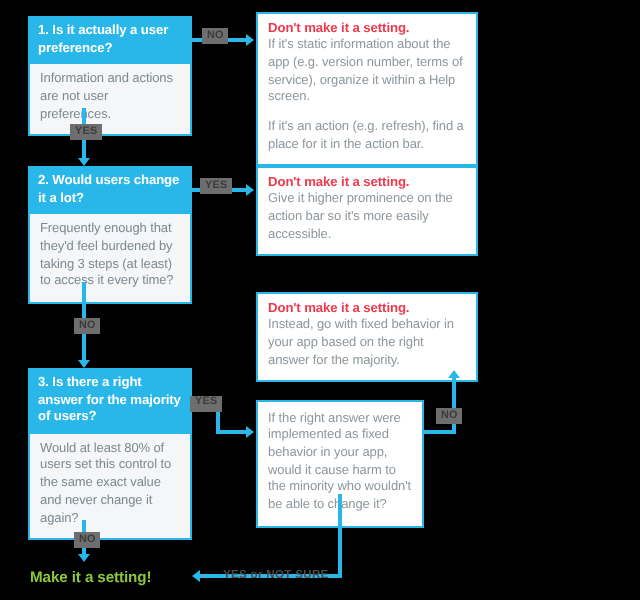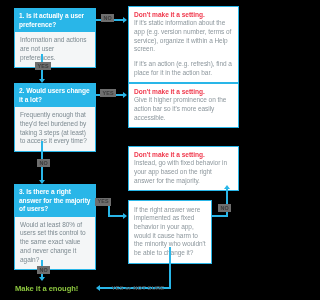--- a/index.html
+++ b/index.html
@@ -218,15 +218,15 @@
 
   <div class="line v" style="left:169px; top:247px; height:42px;"></div>
   <div class="line h" style="left:100px; top:287px; width:71px;"></div>
   <div class="arrowhead left" style="left:96px; top:284.8px;"></div>
   <div class="badge plain" style="left:109px; top:284px;">YES or NOT SURE</div>
 
   <div class="line v" style="left:41px; top:260px; height:19px;"></div>
   <div class="arrowhead down" style="left:38.8px; top:277px;"></div>
   <div class="badge" style="left:37px; top:266px;">NO</div>
 
-  <div class="final" style="left:15px; top:284px;">Make it a enough!</div>
+  <div class="final" style="left:15px; top:284px;">Make it a setting!</div>
 
 </div>
 
 </body></html>

